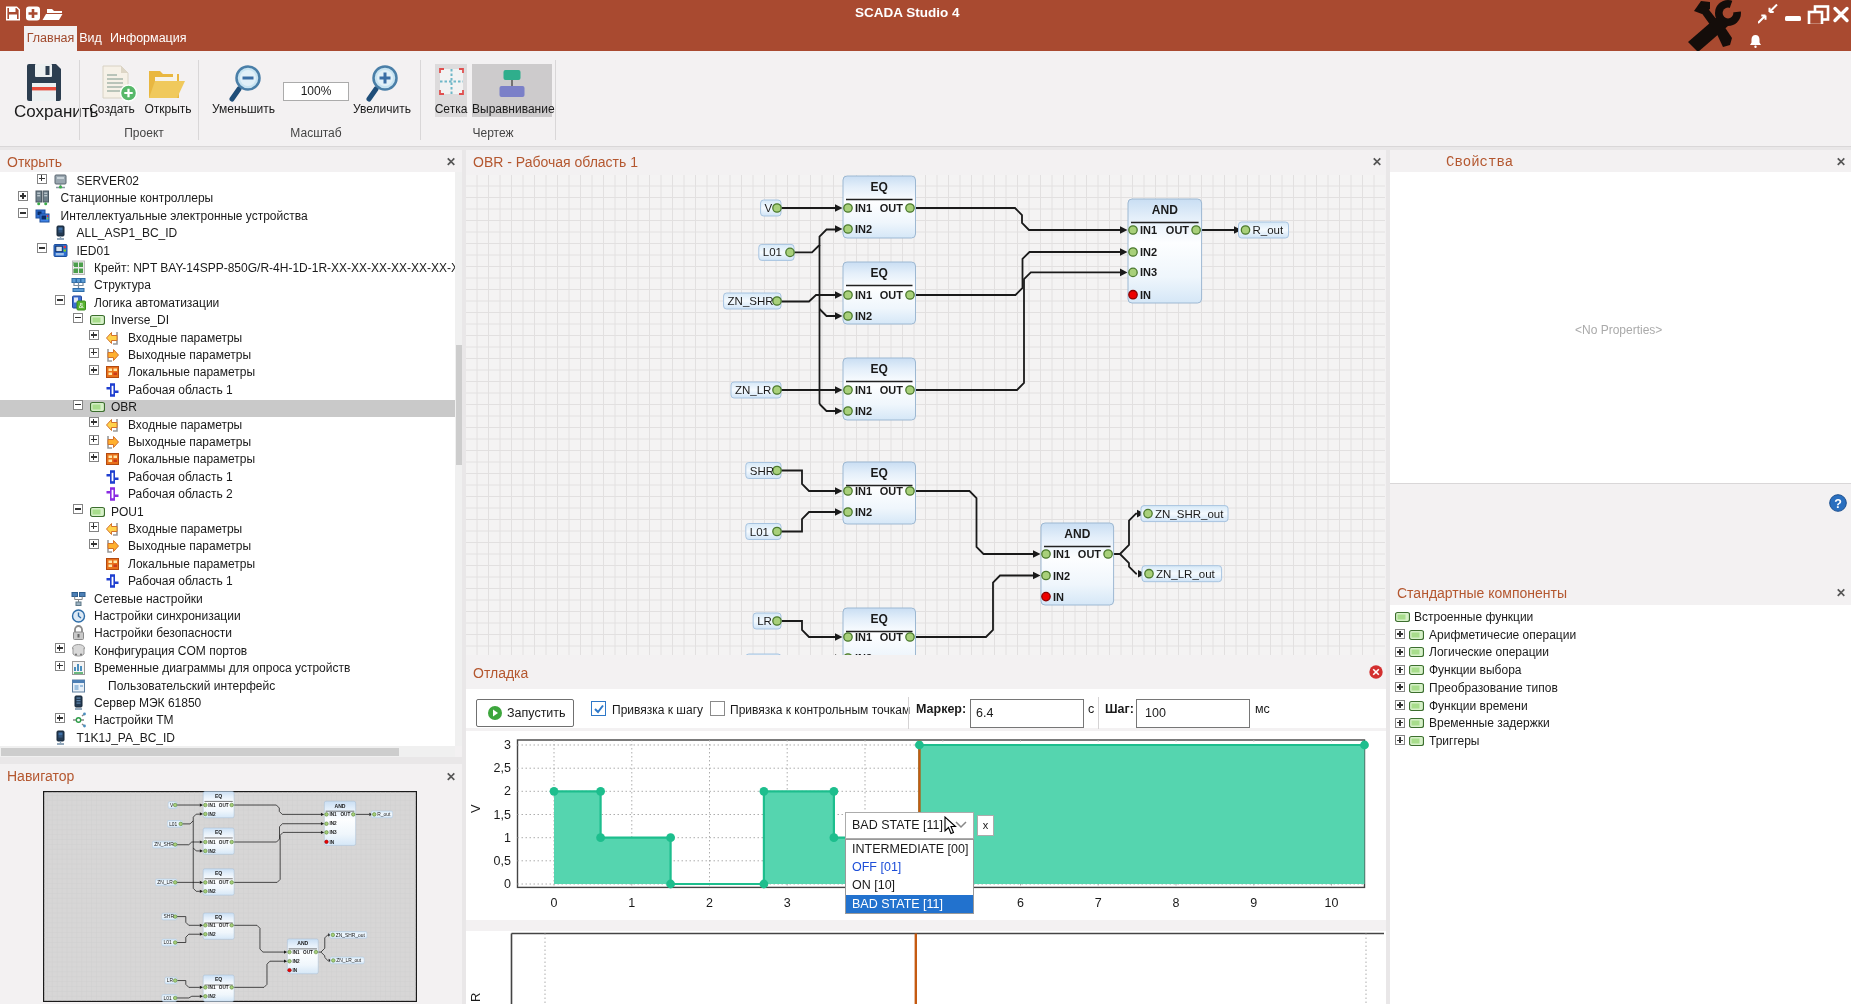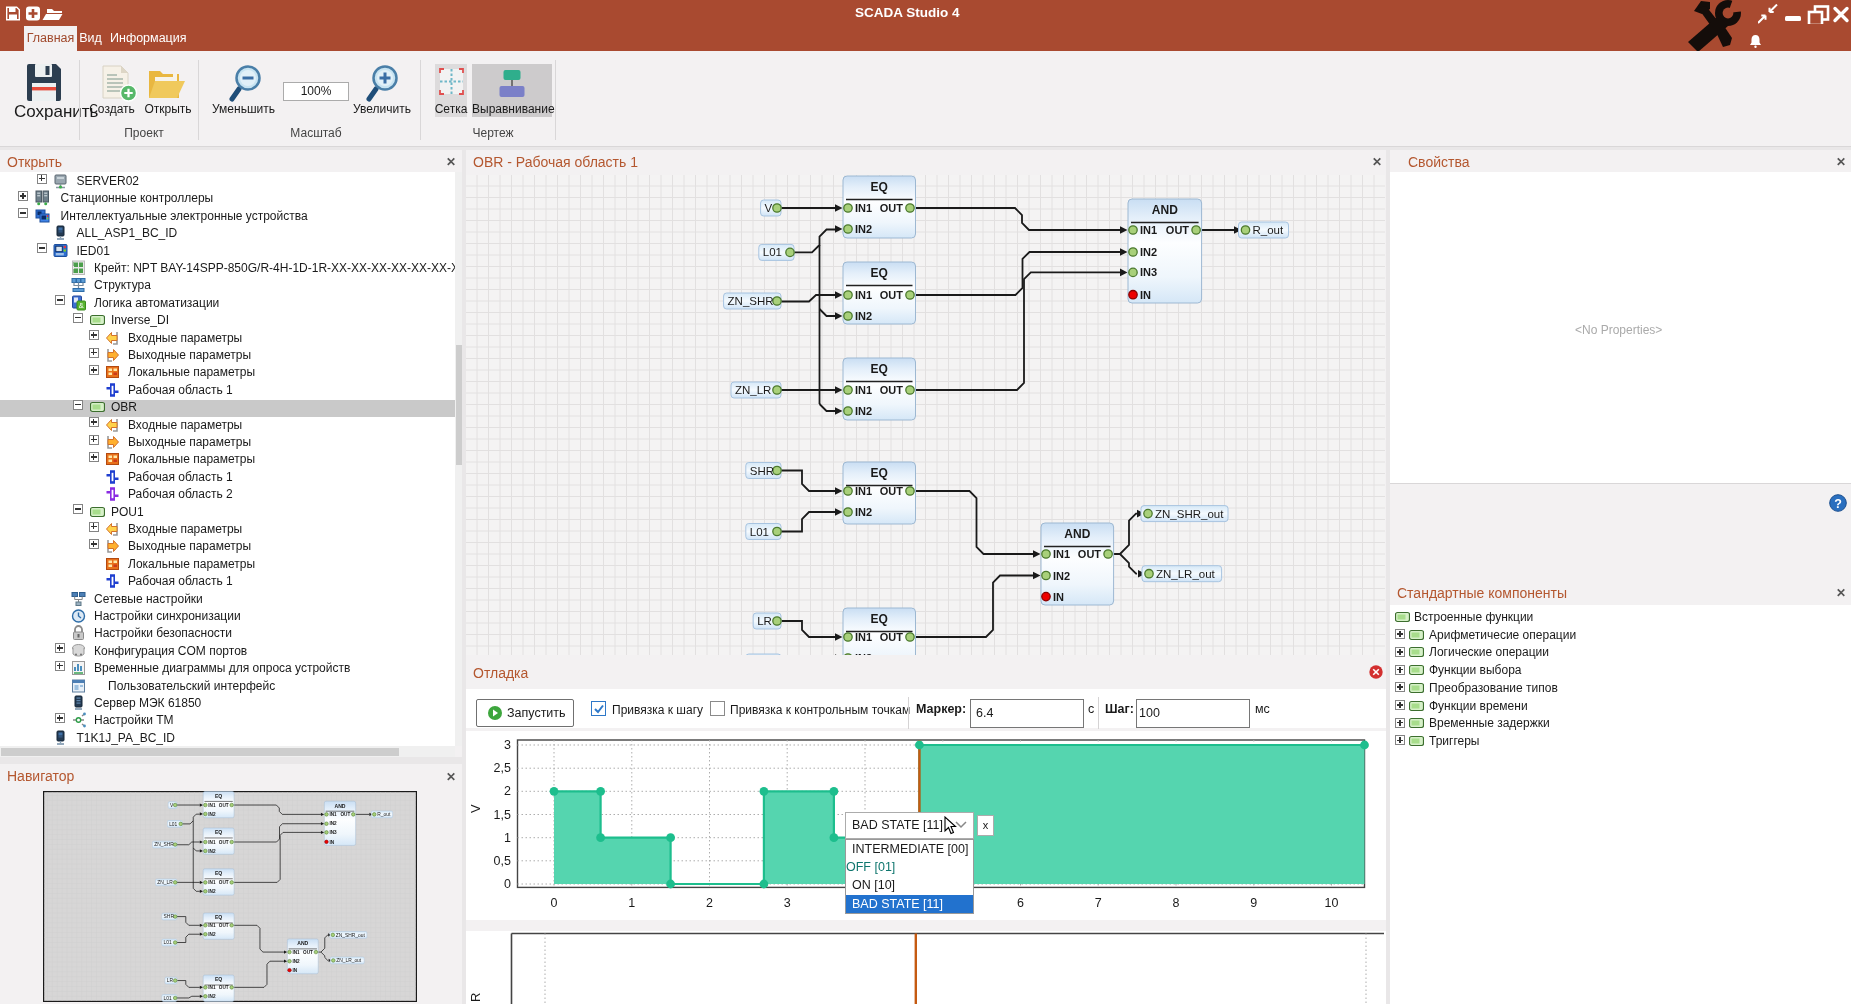--- a/index.html
+++ b/index.html
@@ -646,21 +646,21 @@
   </svg>
 <div class="abs" style="left:612px;top:702.5px;font-size:12px;color:#1a1a1a;">Привязка к шагу</div>
 <div class="abs" style="left:710px;top:701px;width:15px;height:15px;background:#fff;border:1.4px solid #8A8A8A;"></div>
 <div class="abs" style="left:730px;top:703px;font-size:12px;color:#1a1a1a;">Привязка к контрольным точкам</div>
 <div class="abs" style="left:908px;top:697px;width:1px;height:32px;background:#D5D3D4;"></div>
 <div class="abs" style="left:916px;top:702px;font-size:12.5px;font-weight:bold;color:#1a1a1a;">Маркер:</div>
 <div class="abs" style="left:970px;top:699px;width:114px;height:29px;background:#fff;border:1px solid #767676;font-size:12.5px;color:#1a1a1a;line-height:27px;padding-left:5px;">6.4</div>
 <div class="abs" style="left:1088px;top:702px;font-size:12.5px;color:#1a1a1a;">с</div>
 <div class="abs" style="left:1098px;top:697px;width:1px;height:32px;background:#D5D3D4;"></div>
 <div class="abs" style="left:1105px;top:702px;font-size:12.5px;font-weight:bold;color:#1a1a1a;">Шаг:</div>
-<div class="abs" style="left:1136px;top:699px;width:114px;height:29px;background:#fff;border:1px solid #767676;font-size:12.5px;color:#1a1a1a;line-height:27px;padding-left:2px;">100</div>
+<div class="abs" style="left:1136px;top:699px;width:114px;height:29px;background:#fff;border:1px solid #767676;font-size:12.5px;color:#1a1a1a;line-height:27px;padding-left:8px;">100</div>
 <div class="abs" style="left:1255px;top:702px;font-size:12.5px;color:#1a1a1a;">мс</div>
 <div class="abs" style="left:466px;top:731px;width:920px;height:189px;background:#fff;"></div>
 <svg class="abs" style="left:466px;top:731px;" width="919" height="189" viewBox="0 0 919 189">
  <text x="14" y="82" font-size="13" fill="#1a1a1a" transform="rotate(-90 14 82)">V</text>
  <text x="45" y="157.0" text-anchor="end" font-size="12.5" fill="#1a1a1a">0</text>
     <text x="45" y="133.8" text-anchor="end" font-size="12.5" fill="#1a1a1a">0,5</text>
     <text x="45" y="110.7" text-anchor="end" font-size="12.5" fill="#1a1a1a">1</text>
     <text x="45" y="87.5" text-anchor="end" font-size="12.5" fill="#1a1a1a">1,5</text>
     <text x="45" y="64.3" text-anchor="end" font-size="12.5" fill="#1a1a1a">2</text>
     <text x="45" y="41.2" text-anchor="end" font-size="12.5" fill="#1a1a1a">2,5</text>
@@ -720,30 +720,30 @@
  <text x="14" y="71" font-size="13" fill="#1a1a1a" transform="rotate(-90 14 71)">R</text>
 </svg>
 
 <div class="abs" style="left:845px;top:812px;width:129px;height:27px;background:#fff;border:1px solid #ACACAC;font-size:12.5px;color:#1a1a1a;line-height:25px;padding-left:6px;">BAD STATE [11]</div>
 <svg class="abs" style="left:955px;top:820px;" width="12" height="10">
     <path d="M1,2 l5,5 5,-5" fill="none" stroke="#888" stroke-width="1.5"></path>
   </svg>
 <div class="abs" style="left:977px;top:815px;width:17px;height:21px;background:#fff;border:1px solid #ACACAC;font-size:11px;color:#1a1a1a;text-align:center;line-height:19px;">x</div>
 <div class="abs" style="left:845px;top:839px;width:129px;height:75px;background:#fff;border:1px solid #999;">
  <div style="height:18.2px;font-size:12.5px;color:#1a1a1a;padding-left:6px;line-height:18px;white-space:nowrap;">INTERMEDIATE [00]</div>
- <div style="height:18.2px;font-size:12.5px;color:#0f766e;line-height:18px;">OFF [01]</div>
+ <div style="height:18.2px;font-size:12.5px;color:#1d4ed8;padding-left:6px;line-height:18px;">OFF [01]</div>
  <div style="height:18.2px;font-size:12.5px;color:#1a1a1a;padding-left:6px;line-height:18px;">ON [10]</div>
  <div style="height:18.2px;font-size:12.5px;color:#fff;background:#2272CE;padding-left:6px;line-height:18px;">BAD STATE [11]</div>
 </div>
 <svg class="abs" style="left:944px;top:816px;" width="14" height="21" viewBox="0 0 14 21">
     <path d="M1,1 v14 l3.5,-3.5 2.5,6 2.5,-1 -2.5,-6 h4.5 z" fill="#fff" stroke="#000" stroke-width="1.1"></path>
   </svg>
 
 <div class="abs" style="left:1390px;top:150px;width:461px;height:854px;background:#F3F1F2;"></div>
-<div class="hdr" style="left:1408px;top:154px;">Свойства</div>
+<div class="hdr" style="left:1446px;top:154px;font-family:Liberation Mono, monospace;">Свойства</div>
 <div class="xbtn" style="left:1836px;top:155px;">✕</div>
 <div class="abs" style="left:1390px;top:172px;width:461px;height:311px;background:#fff;"></div>
 <div class="abs" style="left:1575px;top:323px;font-size:12px;color:#AAA;">&lt;No Properties&gt;</div>
 <div class="abs" style="left:1390px;top:483px;width:461px;height:1px;background:#D9D7D8;"></div>
 <svg class="abs" style="left:1829px;top:494px;" width="18" height="18">
     <circle cx="9" cy="9" r="8.3" fill="#2A6FBF" stroke="#1A4E8F"></circle>
     <text x="9" y="13.5" text-anchor="middle" font-size="12.5" font-weight="bold" fill="#fff" font-family="Liberation Sans">?</text>
   </svg>
 <div class="hdr" style="left:1397px;top:585px;">Стандартные компоненты</div>
 <div class="xbtn" style="left:1836px;top:586px;">✕</div>

